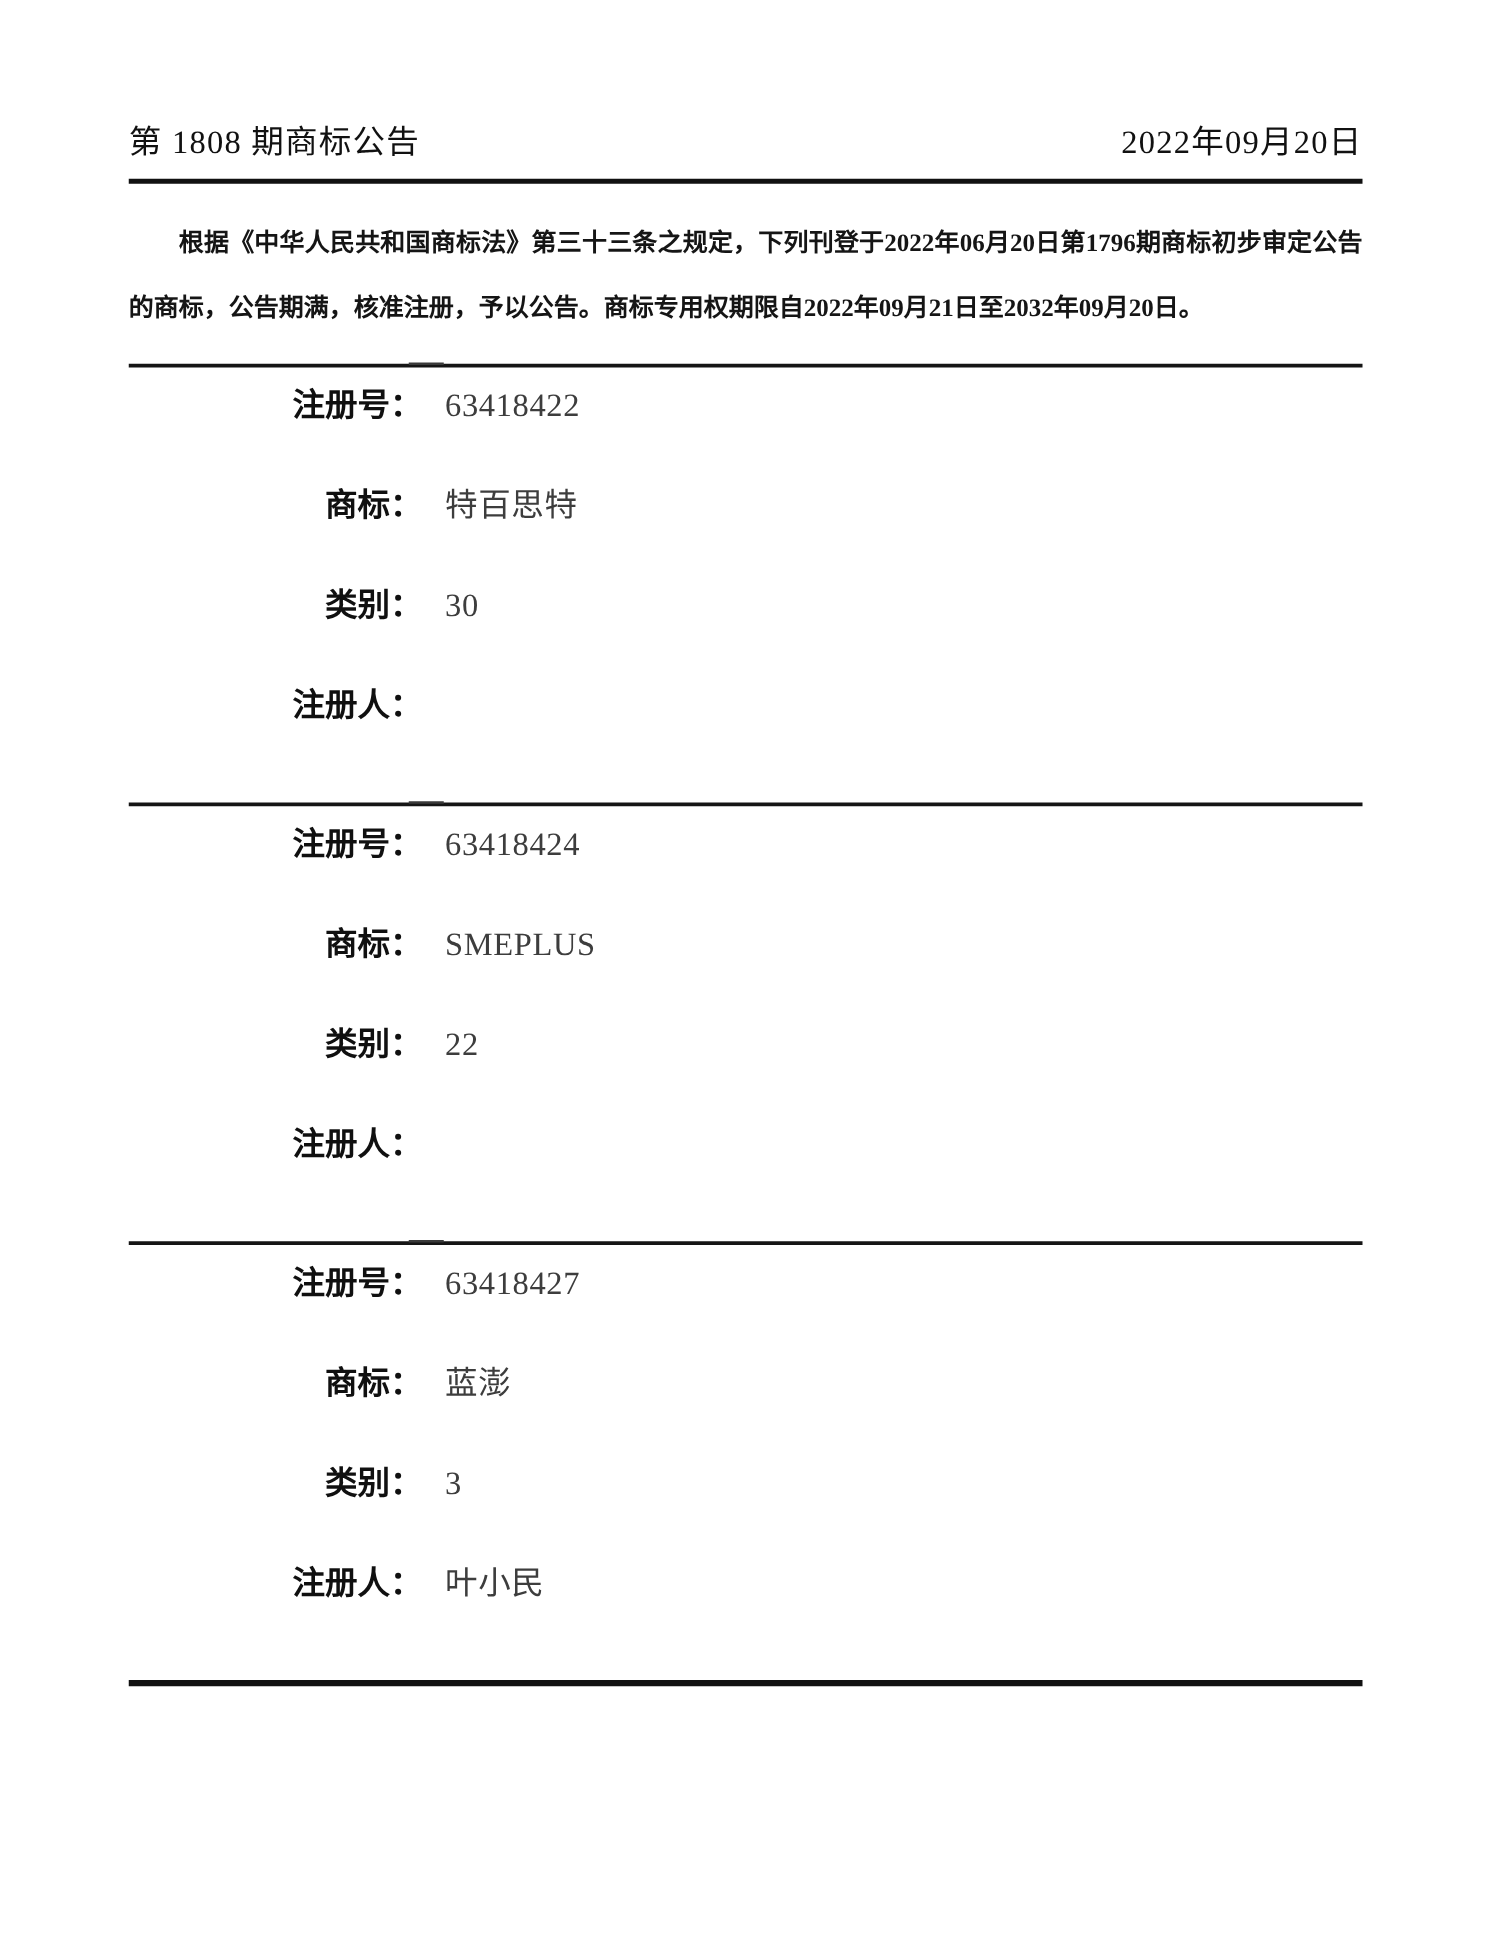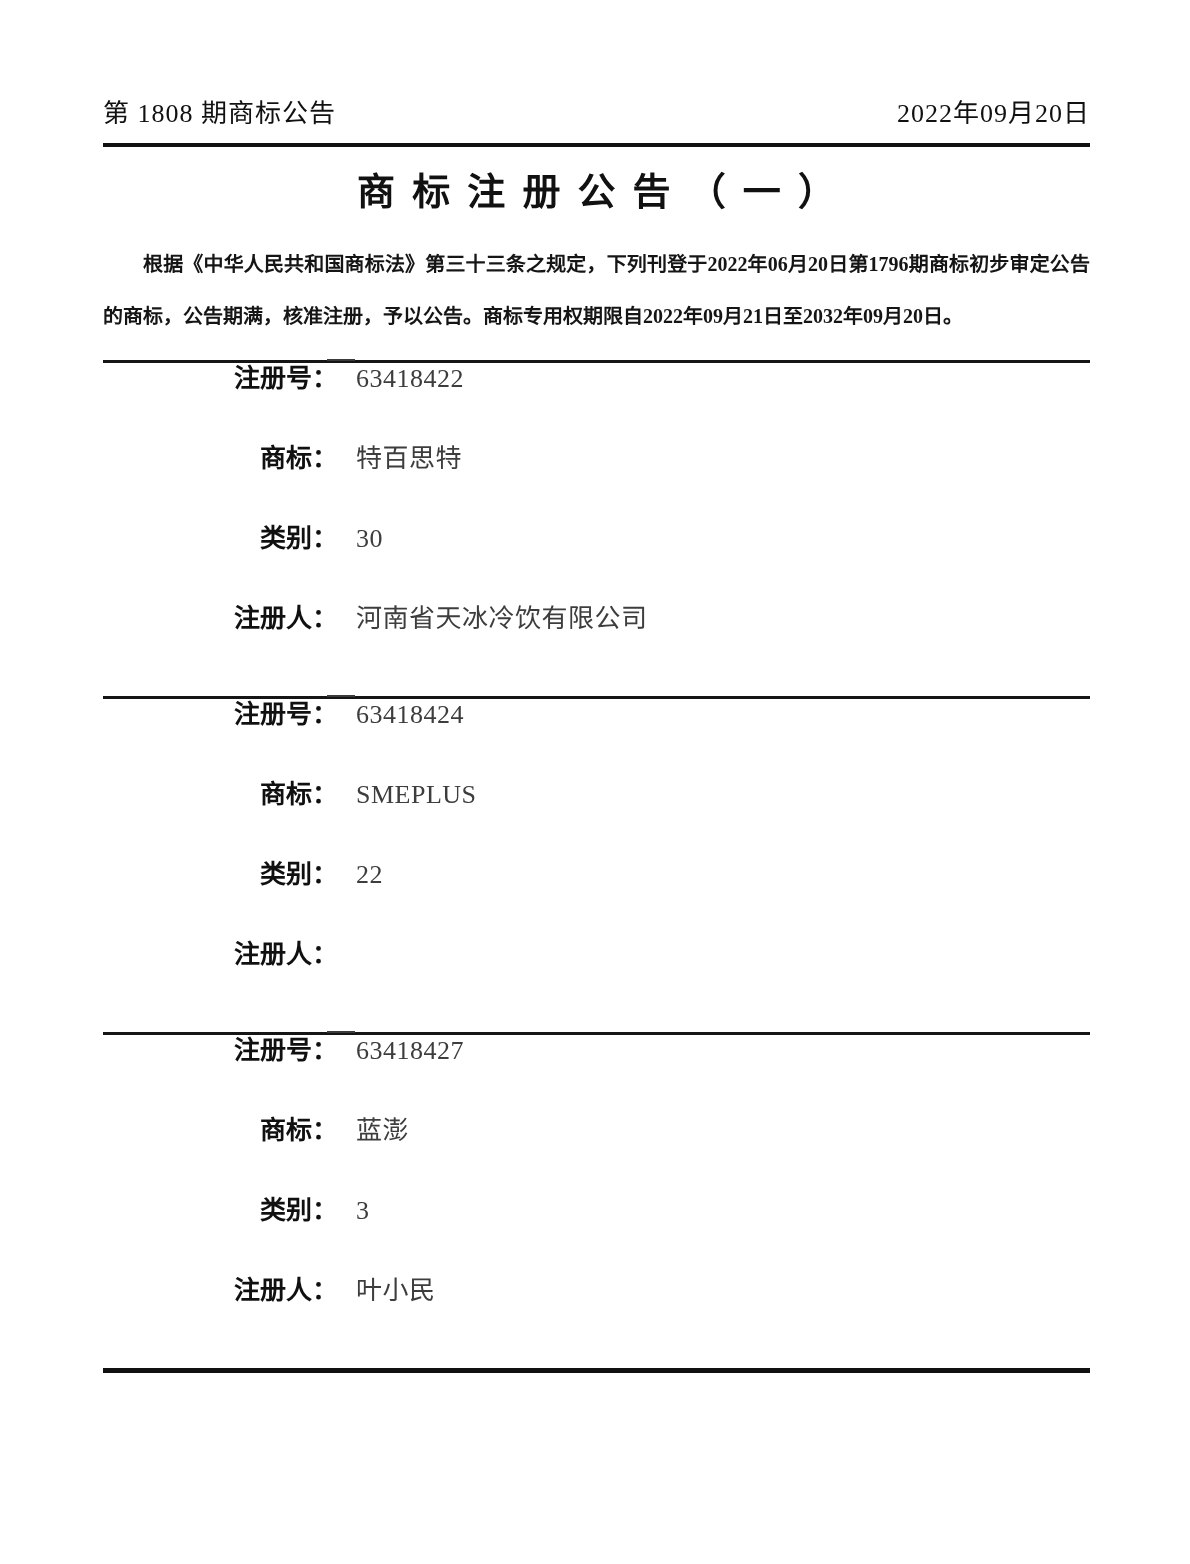--- a/index.html
+++ b/index.html
@@ -58,21 +58,21 @@
     position: absolute;
     left: 224px;
     top: -4px;
     width: 28px;
     height: 2px;
     background: #3a3a3a;
   }
   .divider.final {
     border-top: 5px solid #111111;
   }
-  .record { padding-top: 2px; }
+  .record { padding-top: 17px; }
   .row {
     display: flex;
     align-items: baseline;
     line-height: 28px;
     margin-bottom: 52px;
   }
   .row:last-child { margin-bottom: 63px; }
   .row .label {
     width: 235px;
     text-align: right;
@@ -92,21 +92,20 @@
 </head>
 <body>
 
 <div class="page">
 
   <header class="doc-header">
     <span>第 1808 期商标公告</span>
     <span>2022年09月20日</span>
   </header>
 
-  <h1 class="doc-title">商标注册公告（一）</h1>
 
   <p class="intro">根据《中华人民共和国商标法》第三十三条之规定，下列刊登于2022年06月20日第1796期商标初步审定公告的商标，公告期满，核准注册，予以公告。商标专用权期限自2022年09月21日至2032年09月20日。</p>
 
   <div class="records">
 
     <div class="divider">
         <span class="joint-tick"></span>
       </div>
 
     <section class="record">
@@ -117,21 +116,20 @@
       <div class="row">
         <span class="label">商标：</span>
         <span class="value">特百思特</span>
       </div>
       <div class="row">
         <span class="label">类别：</span>
         <span class="value">30</span>
       </div>
       <div class="row">
         <span class="label">注册人：</span>
-        <span class="value">河南省天冰冷饮有限公司</span>
       </div>
     </section>
 
     <div class="divider">
         <span class="joint-tick"></span>
       </div>
 
     <section class="record">
       <div class="row">
         <span class="label">注册号：</span>

